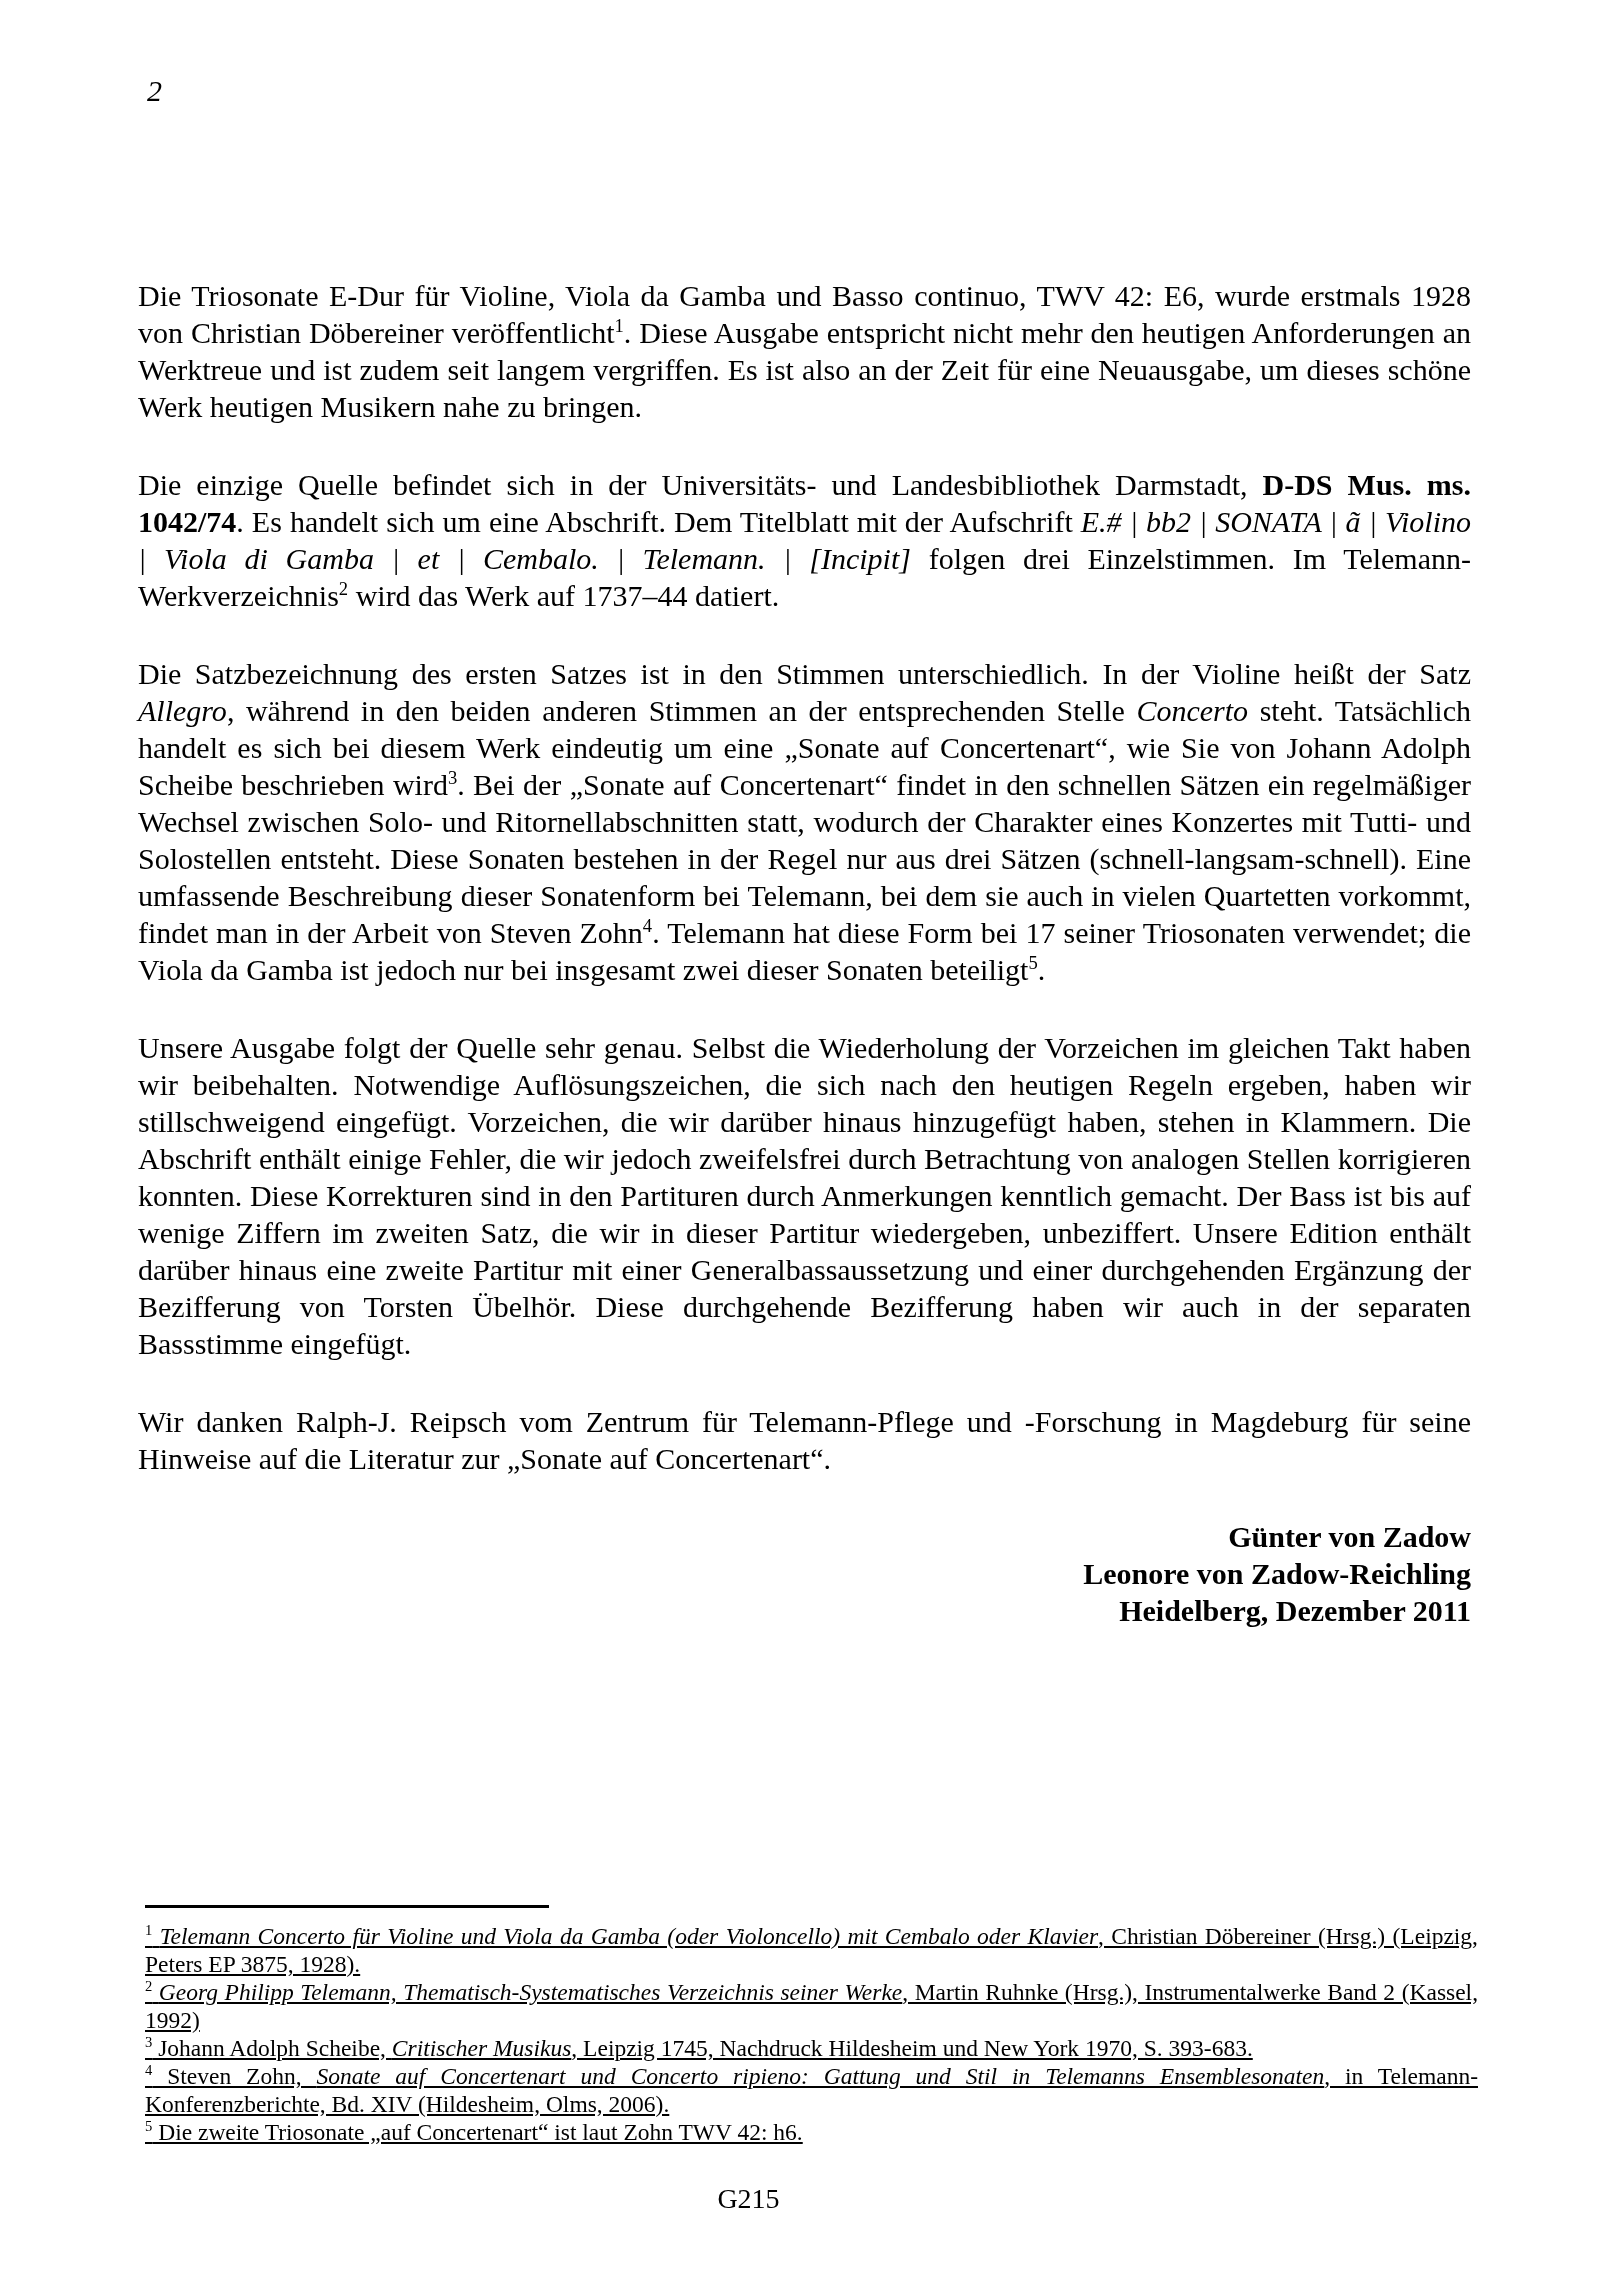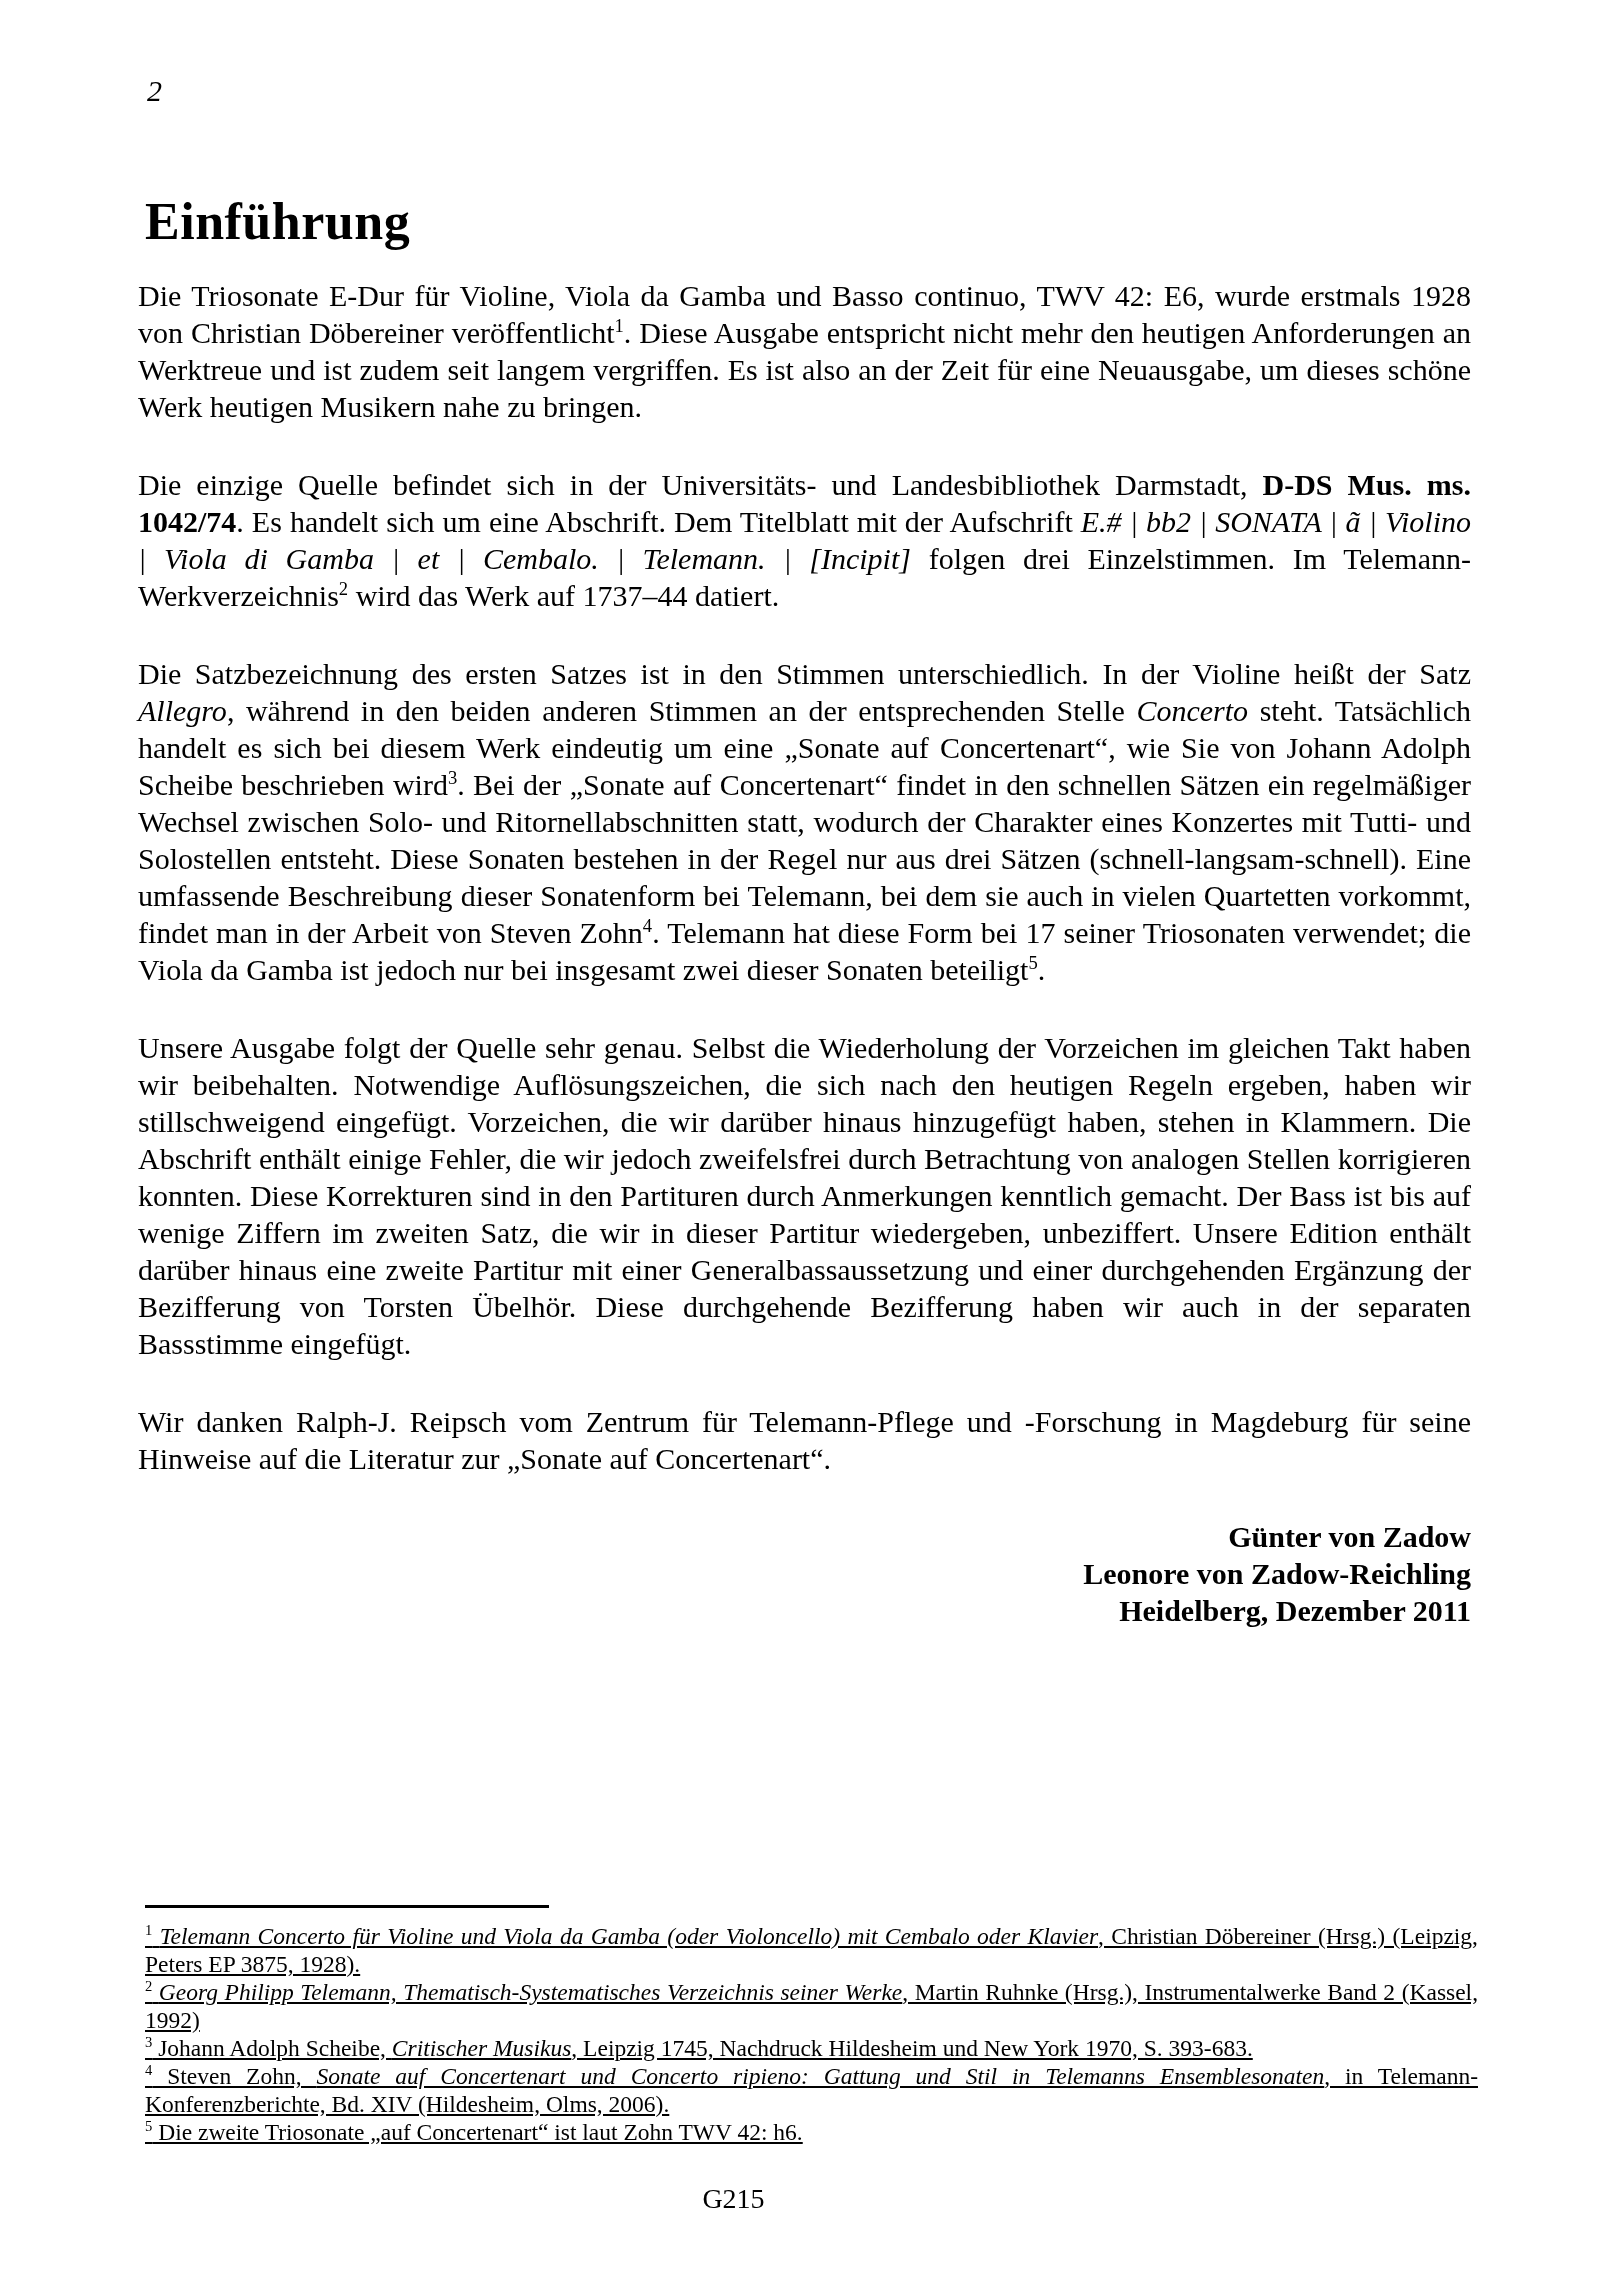--- a/index.html
+++ b/index.html
@@ -80,30 +80,30 @@
     text-decoration: underline;
   }
   .page-footer {
     position: absolute;
     left: 0;
     top: 2182px;
     width: 1467px;
     text-align: center;
     font-size: 28px;
     line-height: 33px;
+    padding-left: 15px;
   }
 </style>
 </head>
 <body>
 
 <div class="page">
 
   <div class="page-number">2</div>
 
-  <h1 class="title">Einführung</h1>
 
   <div class="body-text">
     <p class="para"><span>Die Triosonate E-Dur für Violine, Viola da Gamba und Basso continuo, TWV 42: E6, wurde erstmals 1928 von Christian Döbereiner veröffentlicht</span><sup>1</sup><span>. Diese Ausgabe entspricht nicht mehr den heutigen Anforderungen an Werktreue und ist zudem seit langem vergriffen. Es ist also an der Zeit für eine Neuausgabe, um dieses schöne Werk heutigen Musikern nahe zu bringen.</span></p>
     <p class="para"><span>Die einzige Quelle befindet sich in der Universitäts- und Landesbibliothek Darmstadt, </span><span class="r-b">D-DS Mus. ms. 1042/74</span><span>. Es handelt sich um eine Abschrift. Dem Titelblatt mit der Aufschrift </span><span class="r-i">E.# | bb2 | SONATA | ã | Violino | Viola di Gamba | et | Cembalo. | Telemann. | [Incipit]</span><span> folgen drei Einzelstimmen. Im Telemann-Werkverzeichnis</span><sup>2</sup><span> wird das Werk auf 1737–44 datiert.</span></p>
     <p class="para"><span>Die Satzbezeichnung des ersten Satzes ist in den Stimmen unterschiedlich. In der Violine heißt der Satz </span><span class="r-i">Allegro</span><span>, während in den beiden anderen Stimmen an der entsprechenden Stelle </span><span class="r-i">Concerto</span><span> steht. Tatsächlich handelt es sich bei diesem Werk eindeutig um eine „Sonate auf Concertenart“, wie Sie von Johann Adolph Scheibe beschrieben wird</span><sup>3</sup><span>. Bei der „Sonate auf Concertenart“ findet in den schnellen Sätzen ein regelmäßiger Wechsel zwischen Solo- und Ritornellabschnitten statt, wodurch der Charakter eines Konzertes mit Tutti- und Solostellen entsteht. Diese Sonaten bestehen in der Regel nur aus drei Sätzen (schnell-langsam-schnell). Eine umfassende Beschreibung dieser Sonatenform bei Telemann, bei dem sie auch in vielen Quartetten vorkommt, findet man in der Arbeit von Steven Zohn</span><sup>4</sup><span>. Telemann hat diese Form bei 17 seiner Triosonaten verwendet; die Viola da Gamba ist jedoch nur bei insgesamt zwei dieser Sonaten beteiligt</span><sup>5</sup><span>.</span></p>
     <p class="para"><span>Unsere Ausgabe folgt der Quelle sehr genau. Selbst die Wiederholung der Vorzeichen im gleichen Takt haben wir beibehalten. Notwendige Auflösungszeichen, die sich nach den heutigen Regeln ergeben, haben wir stillschweigend eingefügt. Vorzeichen, die wir darüber hinaus hinzugefügt haben, stehen in Klammern. Die Abschrift enthält einige Fehler, die wir jedoch zweifelsfrei durch Betrachtung von analogen Stellen korrigieren konnten. Diese Korrekturen sind in den Partituren durch Anmerkungen kenntlich gemacht. Der Bass ist bis auf wenige Ziffern im zweiten Satz, die wir in dieser Partitur wiedergeben, unbeziffert. Unsere Edition enthält darüber hinaus eine zweite Partitur mit einer Generalbassaussetzung und einer durchgehenden Ergänzung der Bezifferung von Torsten Übelhör. Diese durchgehende Bezifferung haben wir auch in der separaten Bassstimme eingefügt.</span></p>
     <p class="para"><span>Wir danken Ralph-J. Reipsch vom Zentrum für Telemann-Pflege und -Forschung in Magdeburg für seine Hinweise auf die Literatur zur „Sonate auf Concertenart“.</span></p>
 
     <div class="signature">
       <div>Günter von Zadow</div>

